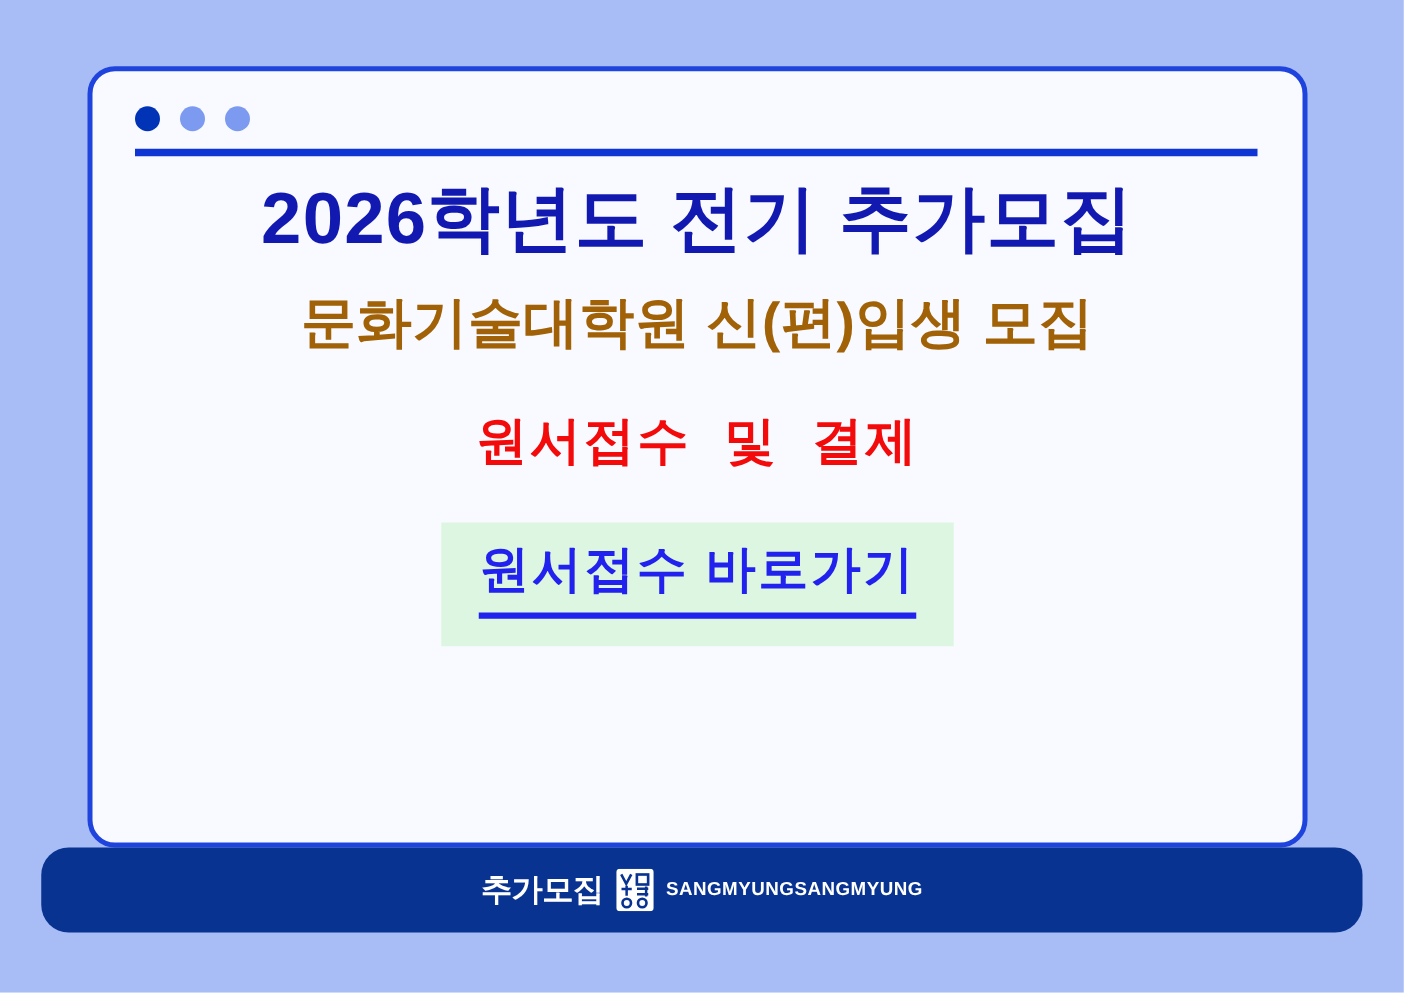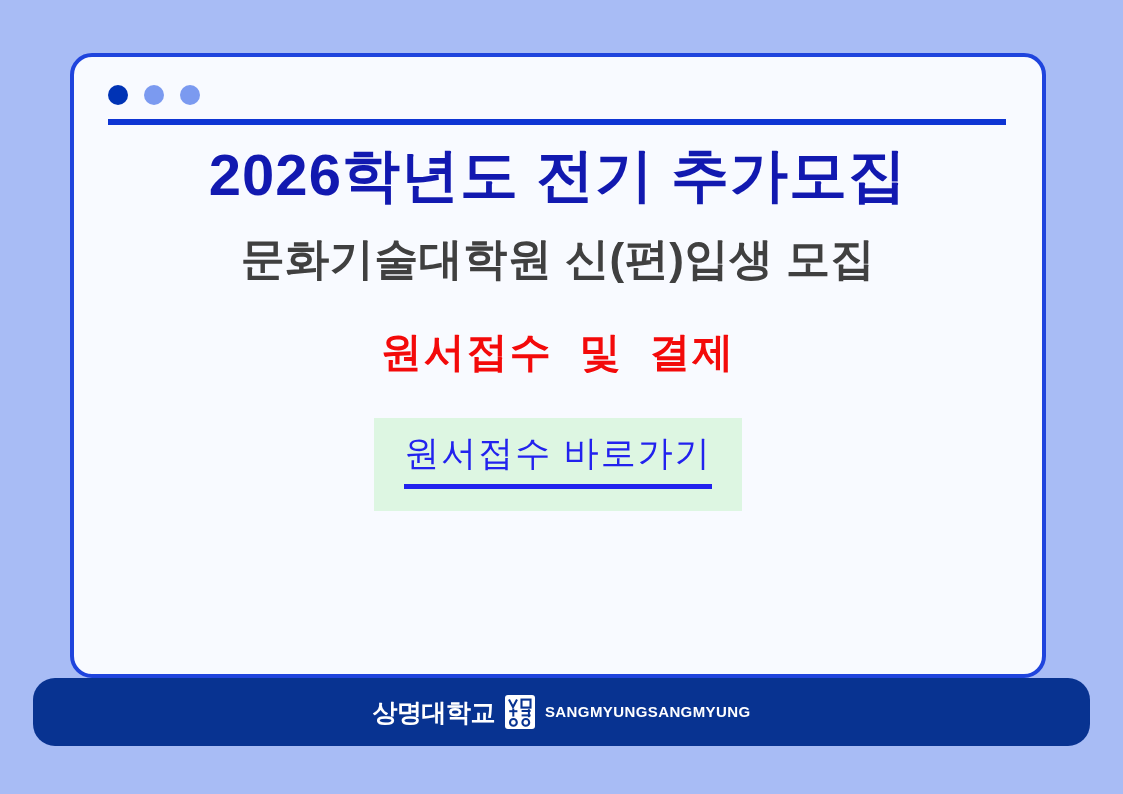--- a/index.html
+++ b/index.html
@@ -90,21 +90,21 @@
     white-space: pre;
   }
 
   .subhead {
     margin: 0;
     padding: 0;
     margin-top: 26px;
     font-size: 44px;
     line-height: 1.15;
     font-weight: 700;
-    color: #404040;
+    color: #a16207;
     letter-spacing: 0.5px;
     white-space: pre;
   }
 
   .emphasis {
     margin: 0;
     padding: 0;
     margin-top: 44px;
     font-size: 41px;
     line-height: 1.15;
@@ -134,22 +134,22 @@
   }
   .cta {
     display: inline-block;
     background: #ddf6e2;
     padding: 16px 30px 22px 30px;
     text-decoration: none;
     cursor: pointer;
   }
   .cta-text {
     display: block;
-    font-size: 35px;
-    font-weight: 400;
+    font-size: 40px;
+    font-weight: 700;
     color: #2222ee;
     letter-spacing: 2px;
     white-space: pre;
     line-height: 1.1;
   }
   .cta-underline {
     display: block;
     margin-top: 12px;
     height: 5px;
     background: #2222ee;
@@ -232,21 +232,21 @@
           <span class="cta-text">원서접수 바로가기</span>
           <span class="cta-underline"></span>
         </a>
       </div>
 
     </div>
   </div>
 
   <div class="footer-bar">
     <div class="brand">
-      <span class="brand-ko">상명대학교</span>
+      <span class="brand-ko">추가모집</span>
 
       <svg class="brand-emblem" viewBox="0 0 30 34" aria-hidden="true">
         <rect x="0" y="0" width="30" height="34" rx="3" ry="3" fill="#ffffff"></rect>
 
         <path d="M4.5 5.5 L8 12 L11.5 5.5" stroke="#083391" stroke-width="2.1" fill="none" stroke-linecap="square"></path>
         <rect x="16.5" y="4.6" width="9" height="8" fill="none" stroke="#083391" stroke-width="2.1"></rect>
         <rect x="4.2" y="15.2" width="8.2" height="2" fill="#083391"></rect>
         <rect x="7.3" y="13.6" width="2" height="8" fill="#083391"></rect>
         <rect x="16.6" y="15.0" width="9" height="2" fill="#083391"></rect>
         <rect x="16.6" y="19.4" width="9" height="2" fill="#083391"></rect>

